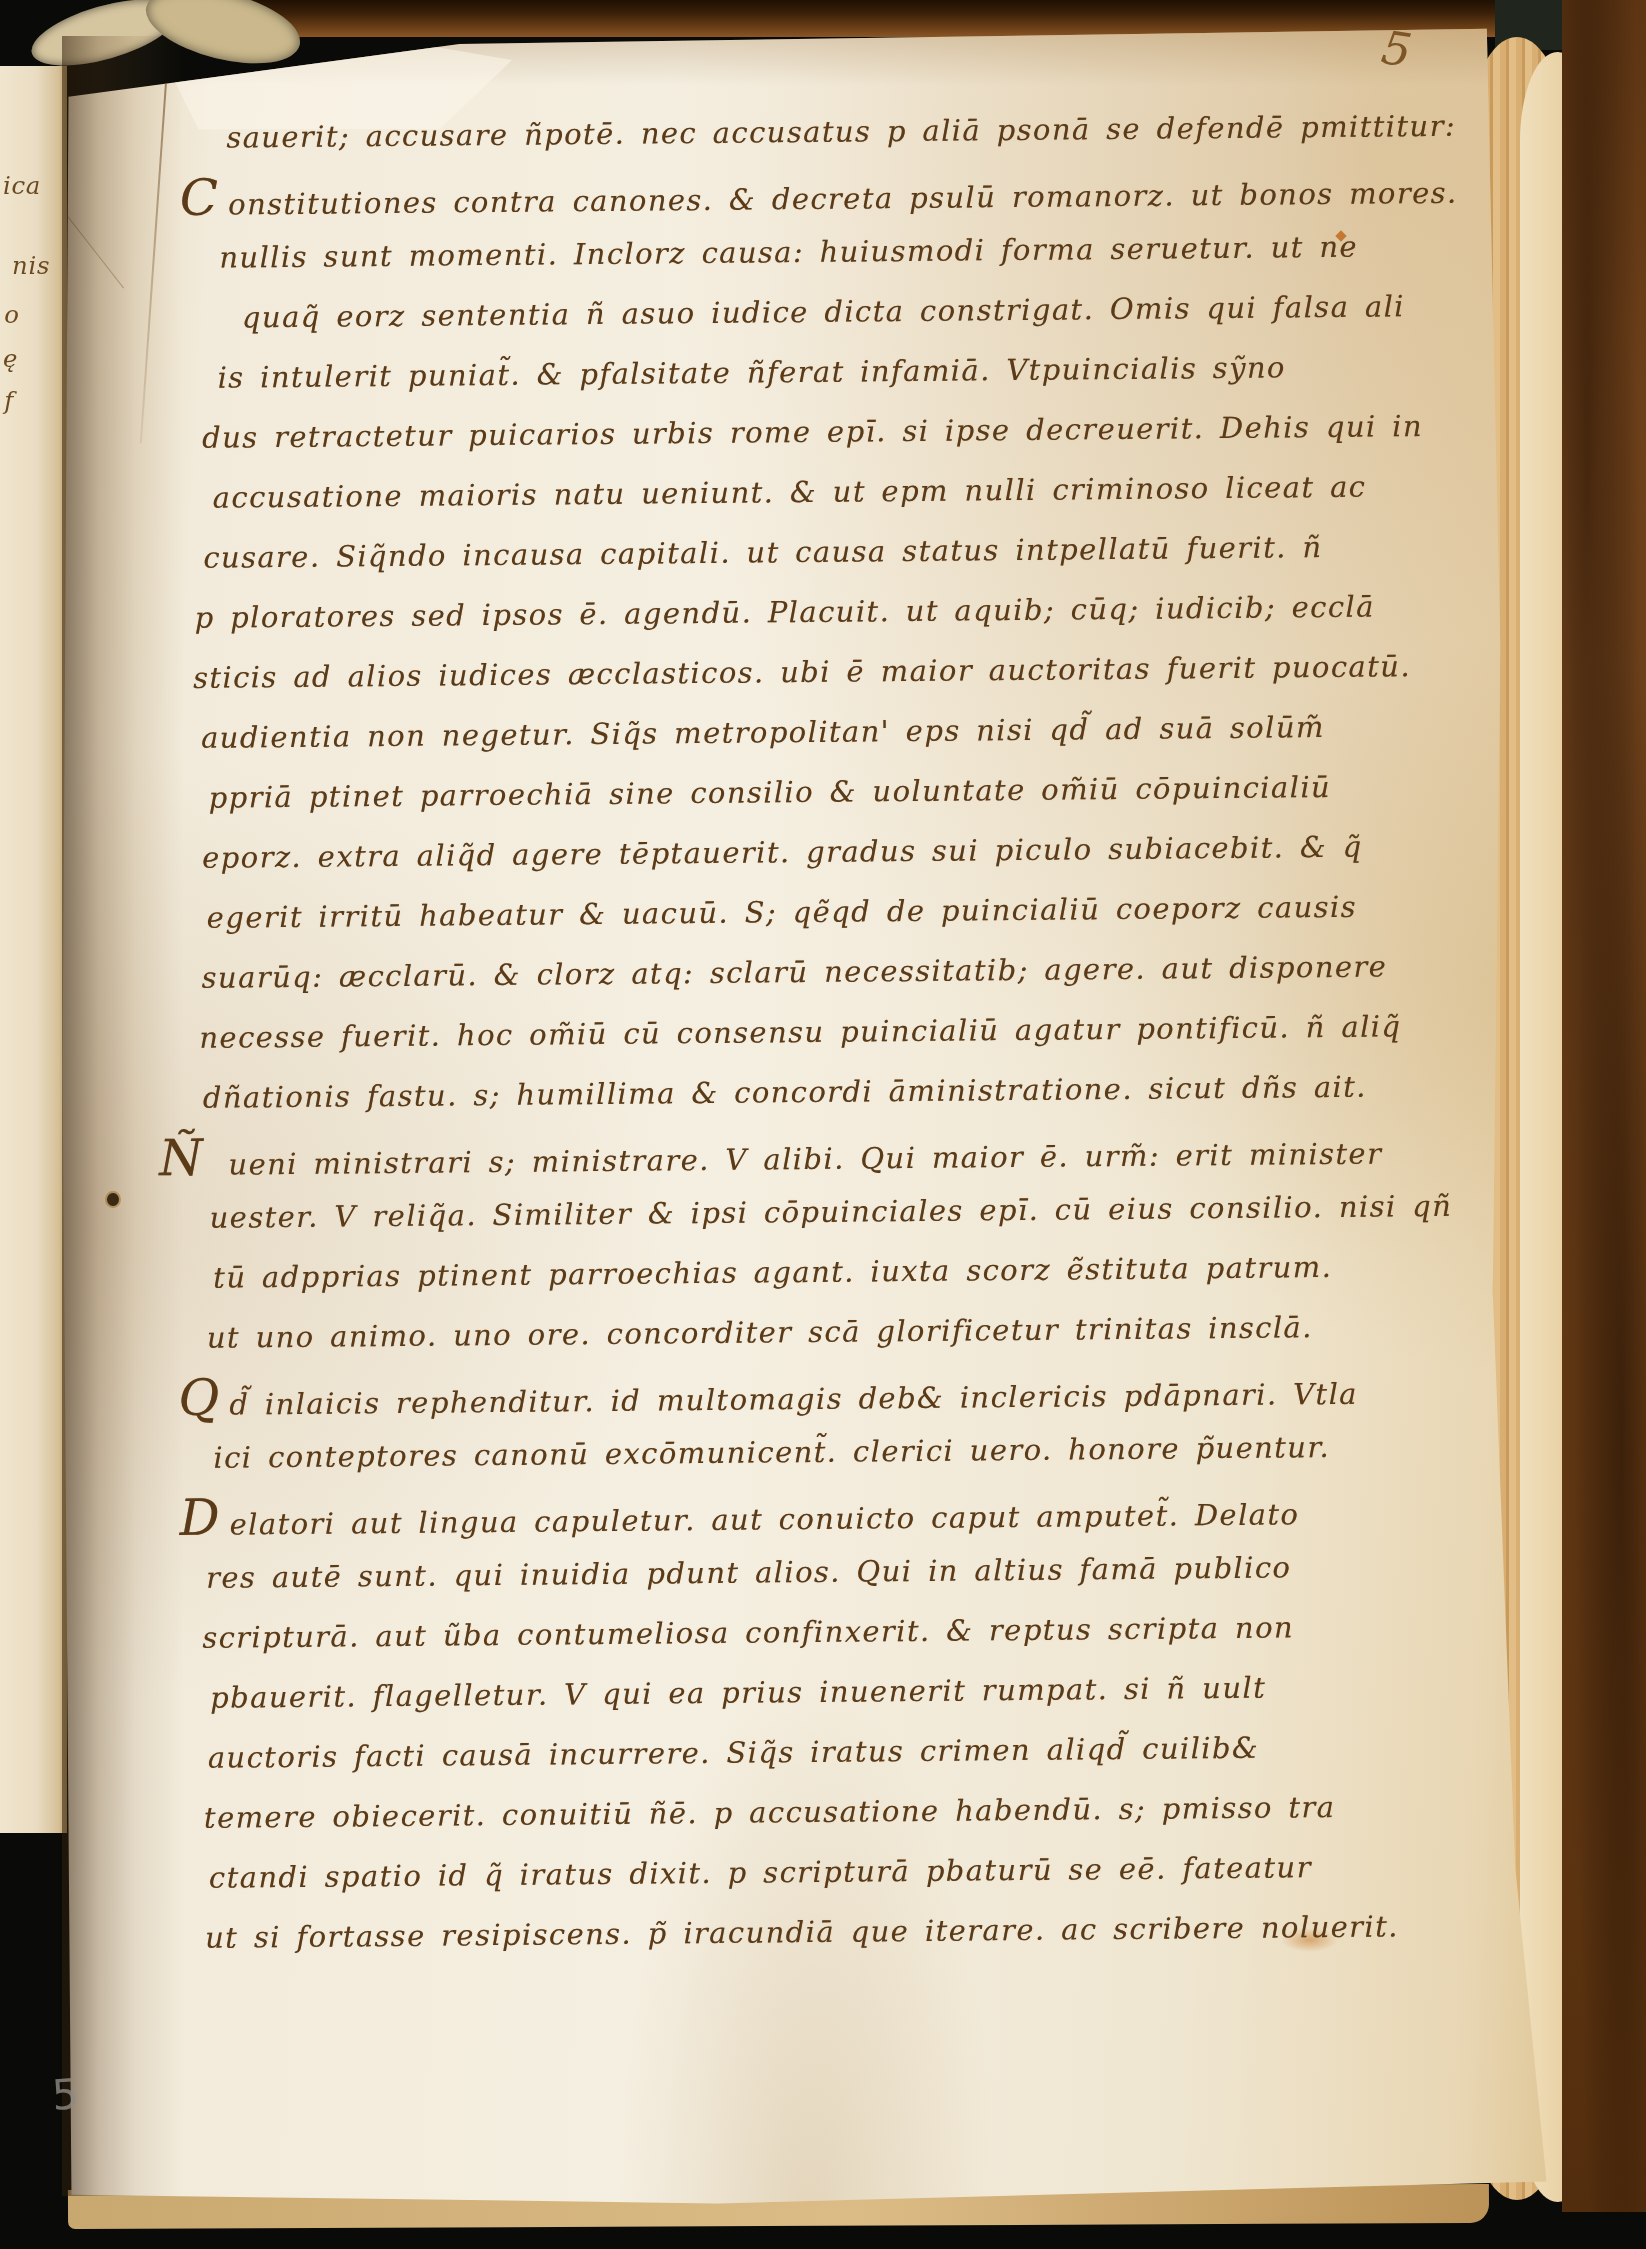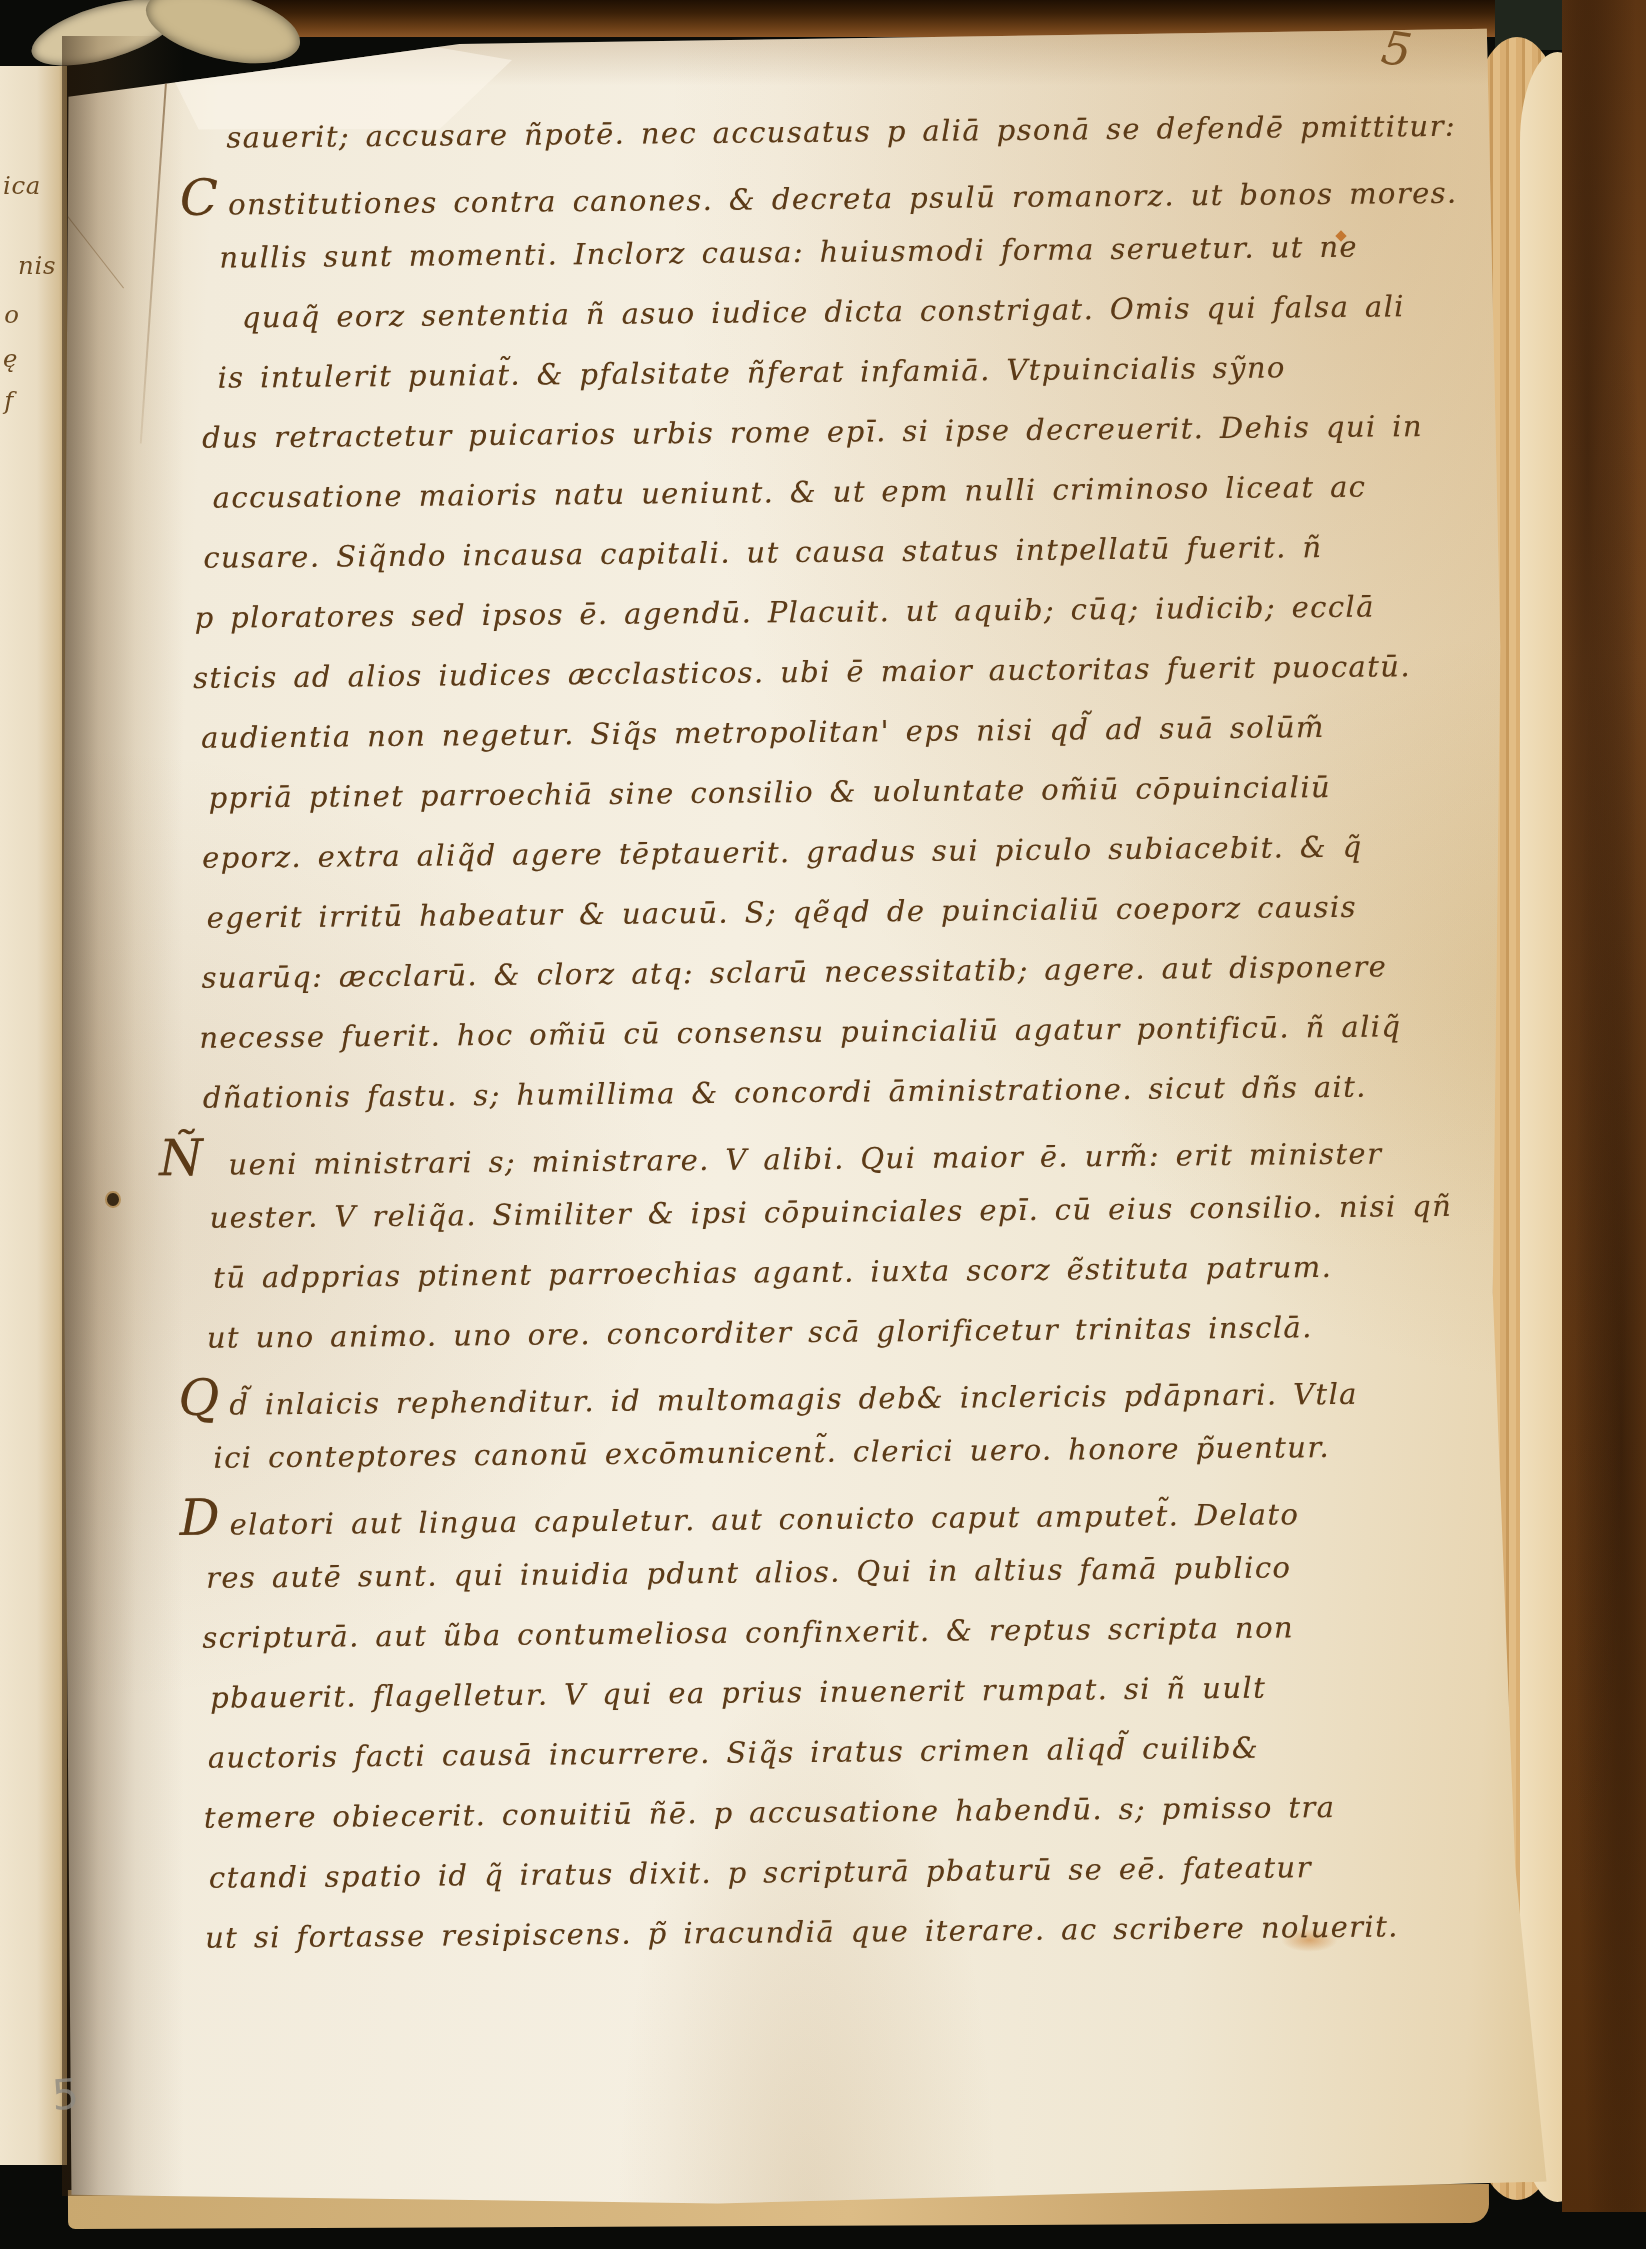--- a/index.html
+++ b/index.html
@@ -25,21 +25,21 @@
     border-radius:39px/93px;}
   .wormholes{position:absolute;left:1590px;top:1715px;width:5.7px;height:5.7px;border-radius:50%;background:#5a3c1c;
     box-shadow:10px 57px 0 -0.7px #5f4020, 2.9px 129px 0 -1.4px #5a3c1c, 13px 237px 0 -0.7px #64441f,
                -4.3px 344px 0 -1.4px #5a3c1c, 7.2px 445px 0 -0.7px #5f4020, -1.4px -115px 0 -1.4px #5a3c1c;}
   .cover-leather{position:absolute;left:1562px;top:0;width:85px;height:2212px;
     background:radial-gradient(ellipse at 30% 20%,rgba(30,14,3,.5),transparent 60%),
                radial-gradient(ellipse at 70% 65%,rgba(25,12,2,.55),transparent 55%),
                linear-gradient(180deg,#5d3513 0%,#74451d 30%,#6a3d16 60%,#522d0d 100%);}
 
   
-  .facing-page{position:absolute;left:0;top:66px;width:67px;height:2099px;
+  .facing-page{position:absolute;left:0;top:66px;width:67px;height:1767px;
     background:linear-gradient(90deg,#f0e5ce 0%,#ead dcc4 45%,#e7d8ba 60%,#d5bf96 88%,#b3955f 100%);
     background:linear-gradient(90deg,#f0e5ce 0%,#e9dcc2 55%,#d5bf96 88%,#b3955f 100%);}
   .fragment{position:absolute;font:italic 24.4px/1 "DejaVu Serif",serif;color:#6b4a22;letter-spacing:0.7px;}
   .gutter-shadow{position:absolute;left:62px;top:36px;width:122px;height:2160px;pointer-events:none;z-index:6;
     background:linear-gradient(90deg,rgba(48,30,12,.55) 0%,rgba(88,58,26,.28) 30%,rgba(120,88,46,.12) 60%,rgba(0,0,0,0) 100%);}
 
   
   .bottom-edge{position:absolute;left:68px;top:2187px;width:1421px;height:39px;transform:rotate(-.25deg);
     background:linear-gradient(90deg,#c9a86f 0%,#dcbc86 55%,#bb9257 100%);border-radius:0 0 18.7px 7.2px;}
 
@@ -125,21 +125,21 @@
 
   <div class="page-edge-1"></div>
   <div class="page-edge-2"></div>
   <div class="wormholes"></div>
   <div class="cover-leather"></div>
 
   <div class="bottom-edge"></div>
 
   <div class="facing-page">
     <span class="fragment" style="left:2.9px;top:108px">ica</span>
-    <span class="fragment" style="left:18px;top:188px">nis</span>
+    <span class="fragment" style="left:12px;top:188px">nis</span>
     <span class="fragment" style="left:4.3px;top:237px">o</span>
     <span class="fragment" style="left:2.9px;top:281px">ę</span>
     <span class="fragment" style="left:4.3px;top:323px">f</span>
   </div>
 
   <div class="main-page">
     <div class="torn-patch"></div>
     <div class="crack-1"></div>
     <div class="crack-2"></div>
     <div class="parchment-hole"></div>

